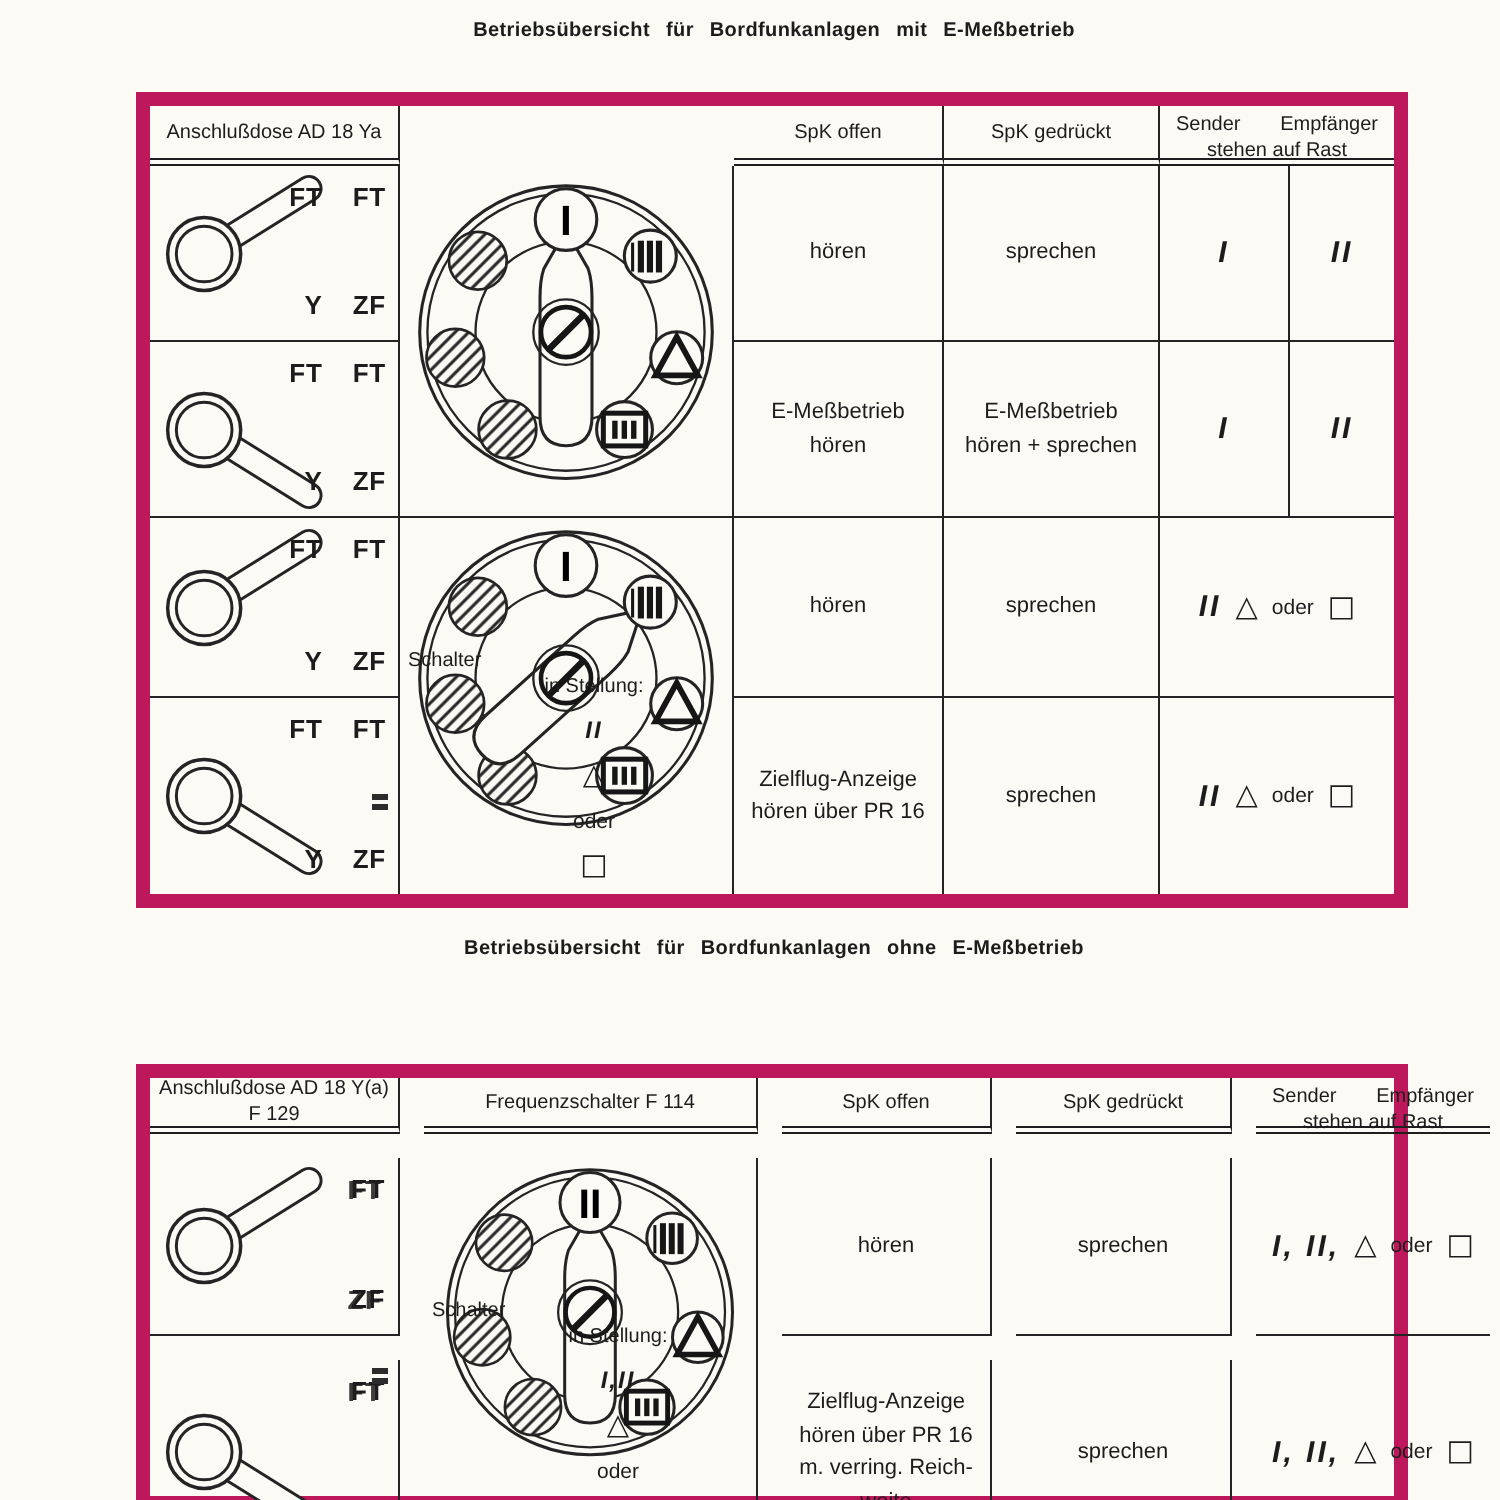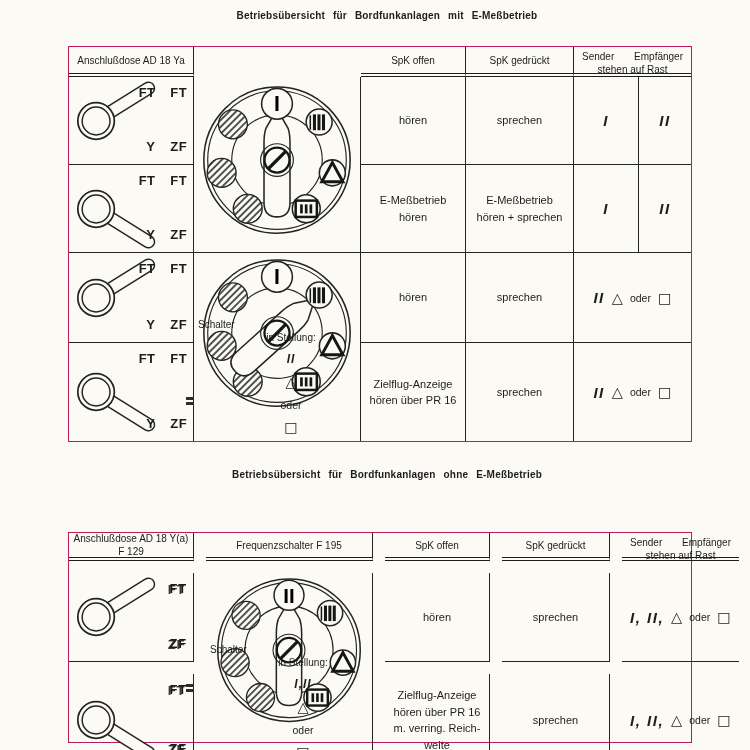--- a/index.html
+++ b/index.html
@@ -9,21 +9,21 @@
     font-family:"Liberation Sans","DejaVu Sans",sans-serif;
   }
   .title {
     position:absolute; left:24px; right:0; text-align:center;
     font-weight:700; font-size:10px; letter-spacing:0.2px; word-spacing:5px;
   }
   #title1 { top:10px; }
   #title2 { top:469px;text-align:center; }
 
   .tbl {
-    position:absolute; display:grid; border:1px solid #be185d; box-sizing:content-box;
+    position:absolute; display:grid; border:7px solid #be185d; box-sizing:content-box;
   }
   #t1 { left:68px; top:46px;  width:622px; height:394px;
         grid-template-columns:125px 167px 105px 108px 117px;
         grid-template-rows:30px 88px 88px 90px 98px; }
   #t2 { left:68px; top:532px; width:622px; height:209px;
         grid-template-columns:125px 167px 105px 108px 117px;
         grid-template-rows:28px 89px 92px;gap:12px; }
 
   .c {
     position:relative; box-sizing:border-box;
@@ -294,21 +294,21 @@
     <span class="sym">△</span>
     <span class="oder">oder</span>
     <span class="sym">□</span>
   </div>
 </div>
 
 <div class="tbl" id="t2">
 
   <div class="c th" style="grid-area:1/1">Anschlußdose AD 18 Y(a)
 F 129</div>
-  <div class="c th" style="grid-area:1/2">Frequenzschalter  F 195</div>
+  <div class="c th" style="grid-area:1/2">Frequenzschalter  F 114</div>
   <div class="c th" style="grid-area:1/3">SpK offen</div>
   <div class="c th" style="grid-area:1/4">SpK gedrückt</div>
   <div class="c th h5 nr" style="grid-area:1/5">
     <div class="line1">
       <span>Sender</span>
       <span>Empfänger</span>
     </div>
     <div>stehen auf Rast</div>
   </div>
 

